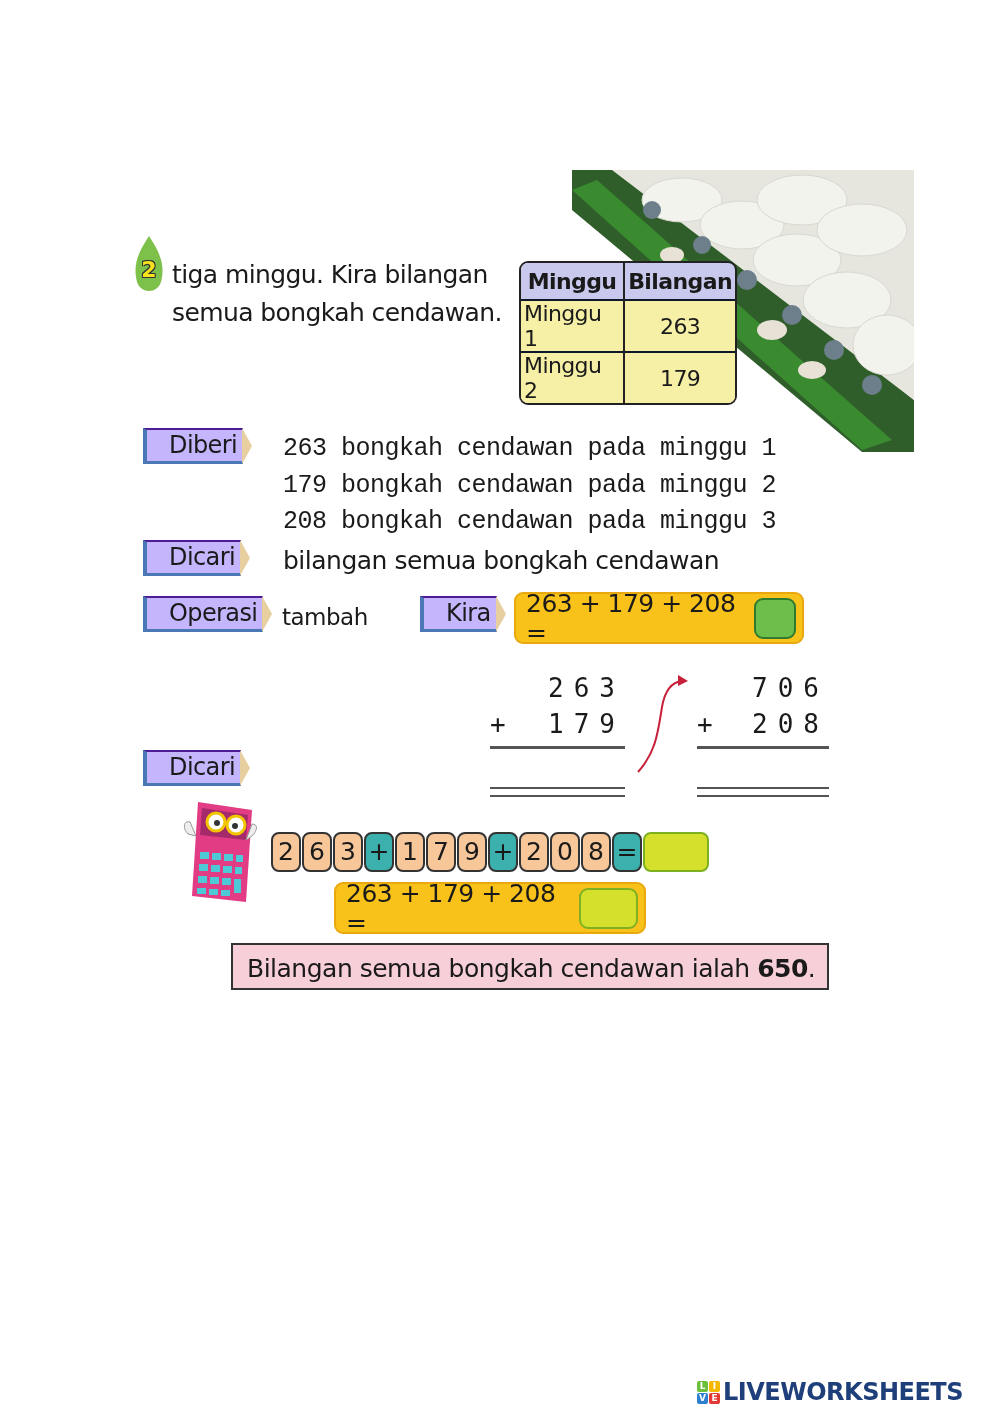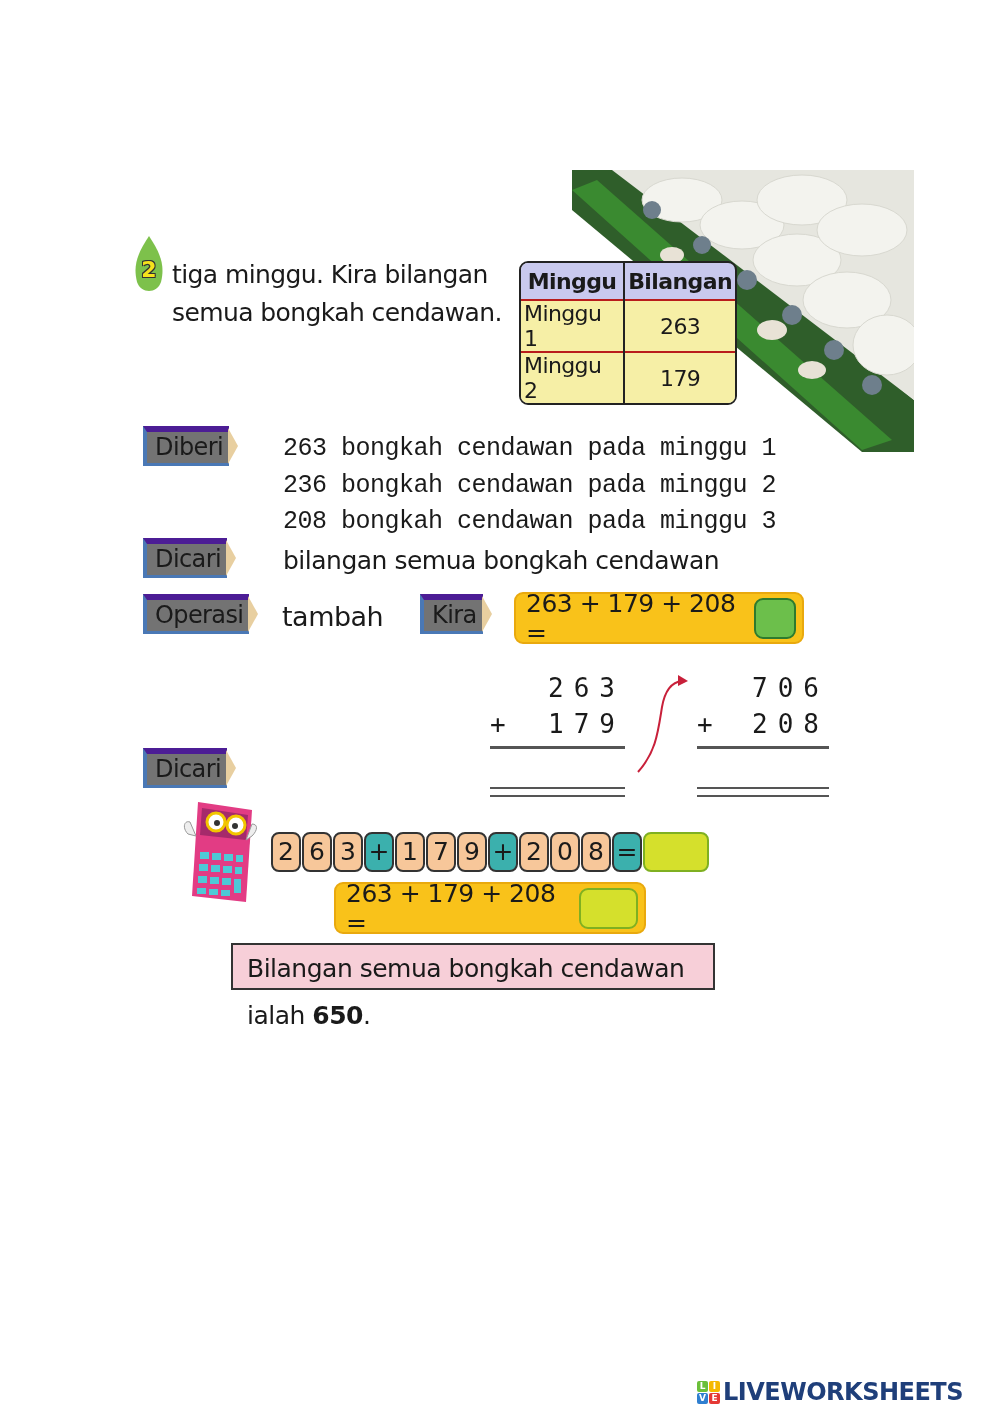--- a/index.html
+++ b/index.html
@@ -12,44 +12,44 @@
   
   .leaf { left:133px; top:236px; width:32px; height:60px; }
   .qnum { left:138px; top:258px; width:22px; font-weight:bold; font-size:22px; color:#f5e21c;
           text-shadow:-1px -1px 0 #333,1px -1px 0 #333,-1px 1px 0 #333,1px 1px 0 #333; text-align:center; line-height:24px; }
   .qtext { left:172px; top:256px; width:345px; font-size:25px; line-height:37.5px; letter-spacing:-0.6px; }
   
   .dtable { left:519px; top:261px; width:214px; border:2px solid #222; border-radius:9px; overflow:hidden; border-collapse:separate; border-spacing:0; }
   .dtable table { border-collapse:collapse; width:100%; }
   .dtable th { background:#c9c9ee; font-size:22px; font-weight:bold; height:36px; padding:0 3px; border-right:2px solid #222; letter-spacing:-0.6px; }
   .dtable th:last-child, .dtable td:last-child { border-right:none; }
-  .dtable td { background:#f6efa6; font-size:22px; height:36px; border-top:2px solid #b91c1c; border-right:2px solid #222; padding:0 3px; letter-spacing:-0.6px; }
+  .dtable td { background:#f6efa6; font-size:22px; height:36px; border-top:2px solid #0f172a; border-right:2px solid #222; padding:0 3px; letter-spacing:-0.6px; }
   .dtable td.num { text-align:center; }
   
   .tag { height:36px; display:flex; align-items:center; }
-  .tag .box { background:#737373; border-left:4px solid #4a78b5; border-top:6px solid #4c1d95; border-bottom:3px solid #4a78b5;
-              height:31px; padding:0 6px 0 8px; font-size:24px; line-height:31px; letter-spacing:-0.6px; }
+  .tag .box { background:#c4b5fd; border-left:4px solid #4a78b5; border-top:2px solid #4c1d95; border-bottom:3px solid #4a78b5;
+              height:31px; padding:0 6px 0 22px; font-size:24px; line-height:31px; letter-spacing:-0.6px; }
   .tag .arrow { width:0; height:0; border-top:18px solid transparent; border-bottom:18px solid transparent; border-left:10px solid #e8cfa0; margin-left:-1px; }
   .given { left:283px; top:431px; font-size:25px; line-height:36.5px; letter-spacing:-0.5px;font-family:Liberation Mono, monospace; }
   .sought { left:283px; top:543px; font-size:25px; line-height:36px; letter-spacing:-0.5px; }
-  .oper { left:282px; top:599px; font-size:27px; line-height:36px; letter-spacing:-0.5px; }
+  .oper { left:282px; top:599px; font-size:23px; line-height:36px; letter-spacing:-0.5px; }
   .eqbox { background:#f9c21a; border:2px solid #e9a90e; border-radius:9px; display:flex; align-items:center; padding:0 6px 0 10px;
            font-size:25px; letter-spacing:-0.5px; }
   .ansbox { width:40px; height:37px; border:2px solid #2e7a2e; border-radius:9px; background:#6cbf4b; margin-left:6px; }
   .ansbox.lime { background:#d5e02c; border-color:#7fb021; }
   
   .col { font-family:"DejaVu Sans Mono", monospace; font-size:26px; letter-spacing:10px; line-height:36px; }
   .rule { height:3px; background:#555; }
   .drule { height:6px; border-top:2px solid #555; border-bottom:2px solid #555; }
   
   .keys { left:271px; top:832px; display:flex; gap:1px; }
   .key { width:26px; height:36px; border:2px solid #333; border-radius:8px; background:#f7c79a; font-size:25px; line-height:36px; text-align:center; }
   .key.op { background:#3bb0ad; }
   .key.ans { width:62px; background:#d5e02c; border-color:#7fb021; }
-  .final { left:231px; top:943px; width:484px; height:47px; background:#f7cfd8; border:2px solid #333; font-size:25px; line-height:47px; padding-left:14px; box-sizing:border-box; letter-spacing:-0.5px; }
+  .final { left:231px; top:943px; width:598px; height:47px; background:#f7cfd8; border:2px solid #333; font-size:25px; line-height:47px; padding-left:14px; box-sizing:border-box; letter-spacing:-0.5px; }
   .final b { font-weight:bold; }
   .brand { left:697px; top:1378px; display:flex; align-items:center; }
   .brand .logo { display:grid; grid-template-columns:11px 11px; grid-template-rows:11px 11px; gap:1px; margin-right:3px; }
   .brand .logo span { font-size:9px; font-weight:bold; color:#fff; text-align:center; line-height:11px; border-radius:2px; }
   .brand .word { font-family:"DejaVu Sans", sans-serif; font-weight:bold; font-size:24px; color:#1f3f7a; letter-spacing:-0.5px; }
 </style>
 </head>
 <body>
 
 <div class="abs photo">
@@ -114,21 +114,21 @@
   </tbody>
     </table>
 </div>
 
 <div class="abs tag" style="left:143px;top:428px;">
   <span class="box">Diberi</span>
     <span class="arrow"></span>
 </div>
 <div class="abs given">
   <div>263 bongkah cendawan pada minggu 1</div>
-  <div>236 bongkah cendawan pada minggu 2</div>
+  <div>179 bongkah cendawan pada minggu 2</div>
   <div>208 bongkah cendawan pada minggu 3</div>
 </div>
 
 <div class="abs tag" style="left:143px;top:540px;">
   <span class="box">Dicari</span>
     <span class="arrow"></span>
 </div>
 <div class="abs sought">bilangan semua bongkah cendawan</div>
 
 <div class="abs tag" style="left:143px;top:596px;">

